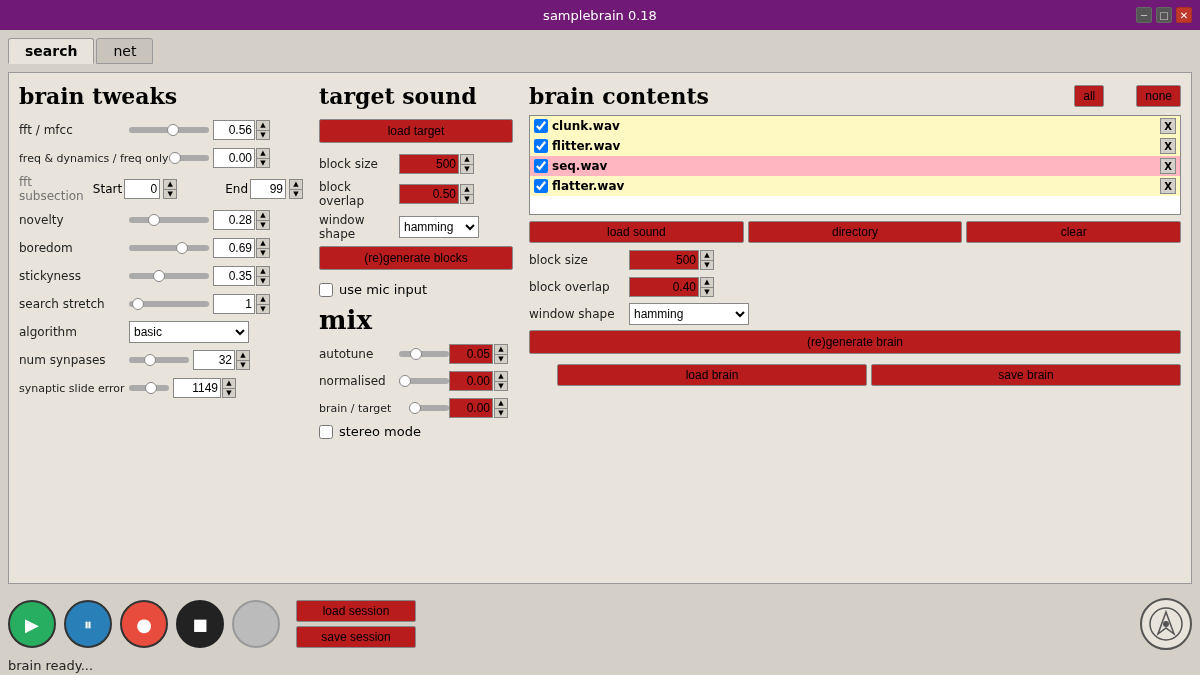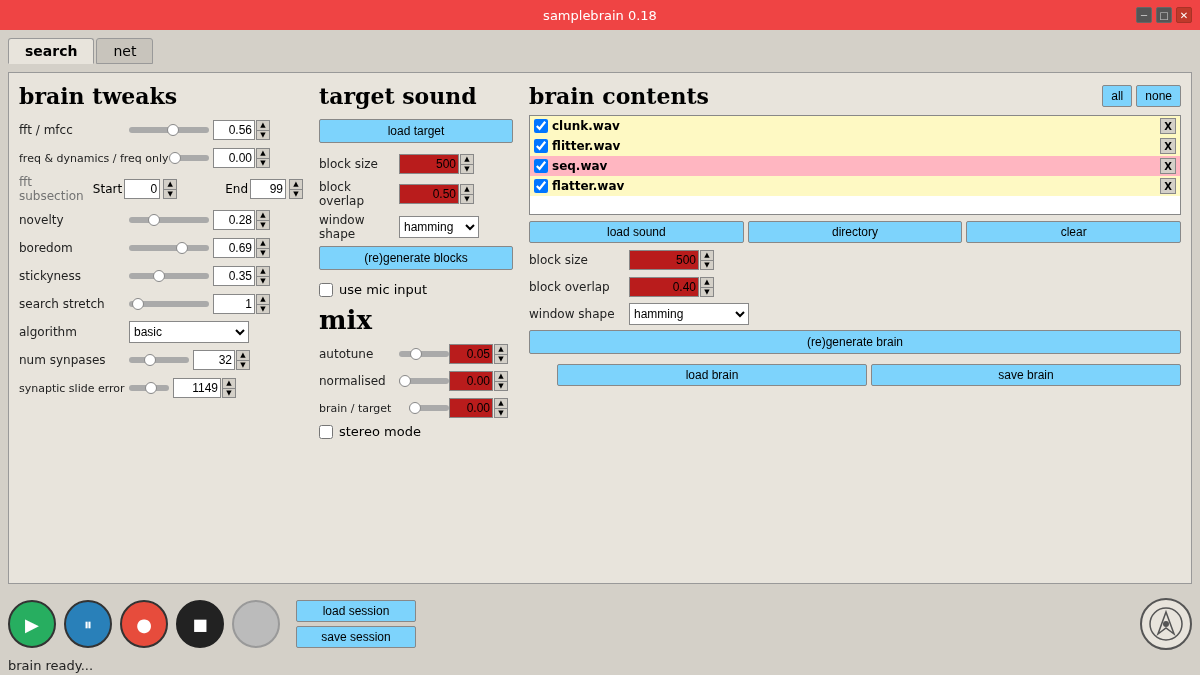--- a/index.html
+++ b/index.html
@@ -10,21 +10,21 @@
       user-select: none;
     }
     .window {
       width: 1200px;
       height: 675px;
       display: flex;
       flex-direction: column;
       background: #d4d0c8;
     }
     .titlebar {
-      background: #ef4444;
+      background: #701a75;
       color: #fff;
       height: 30px;
       display: flex;
       align-items: center;
       justify-content: center;
       position: relative;
       font-size: 13px;
     }
     .titlebar-controls {
       position: absolute;
@@ -165,21 +165,21 @@
       display: flex;
       align-items: center;
       justify-content: center;
       font-size: 7px;
       cursor: pointer;
       line-height: 1;
     }
     .spin-up { border-bottom: none; }
     .btn {
       border: 1px solid #888;
-      background: #7dd3fc;
+      background: #b91c1c;
       padding: 3px 8px;
       font-size: 12px;
       cursor: pointer;
       border-radius: 2px;
     }
     .btn-full {
       width: 100%;
       text-align: center;
       padding: 4px;
       margin-bottom: 4px;
@@ -232,20 +232,21 @@
       align-items: center;
       justify-content: center;
       font-size: 10px;
       cursor: pointer;
       font-weight: bold;
     }
     .brain-header-row {
       display: flex;
       align-items: center;
       margin-bottom: 6px;
+      gap: 28px;
     }
     .brain-header-title {
       font-size: 22px;
       font-weight: bold;
       font-family: 'DejaVu Serif', Georgia, serif;
       flex: 1;
     }
     .bottom-bar {
       display: flex;
       align-items: center;

